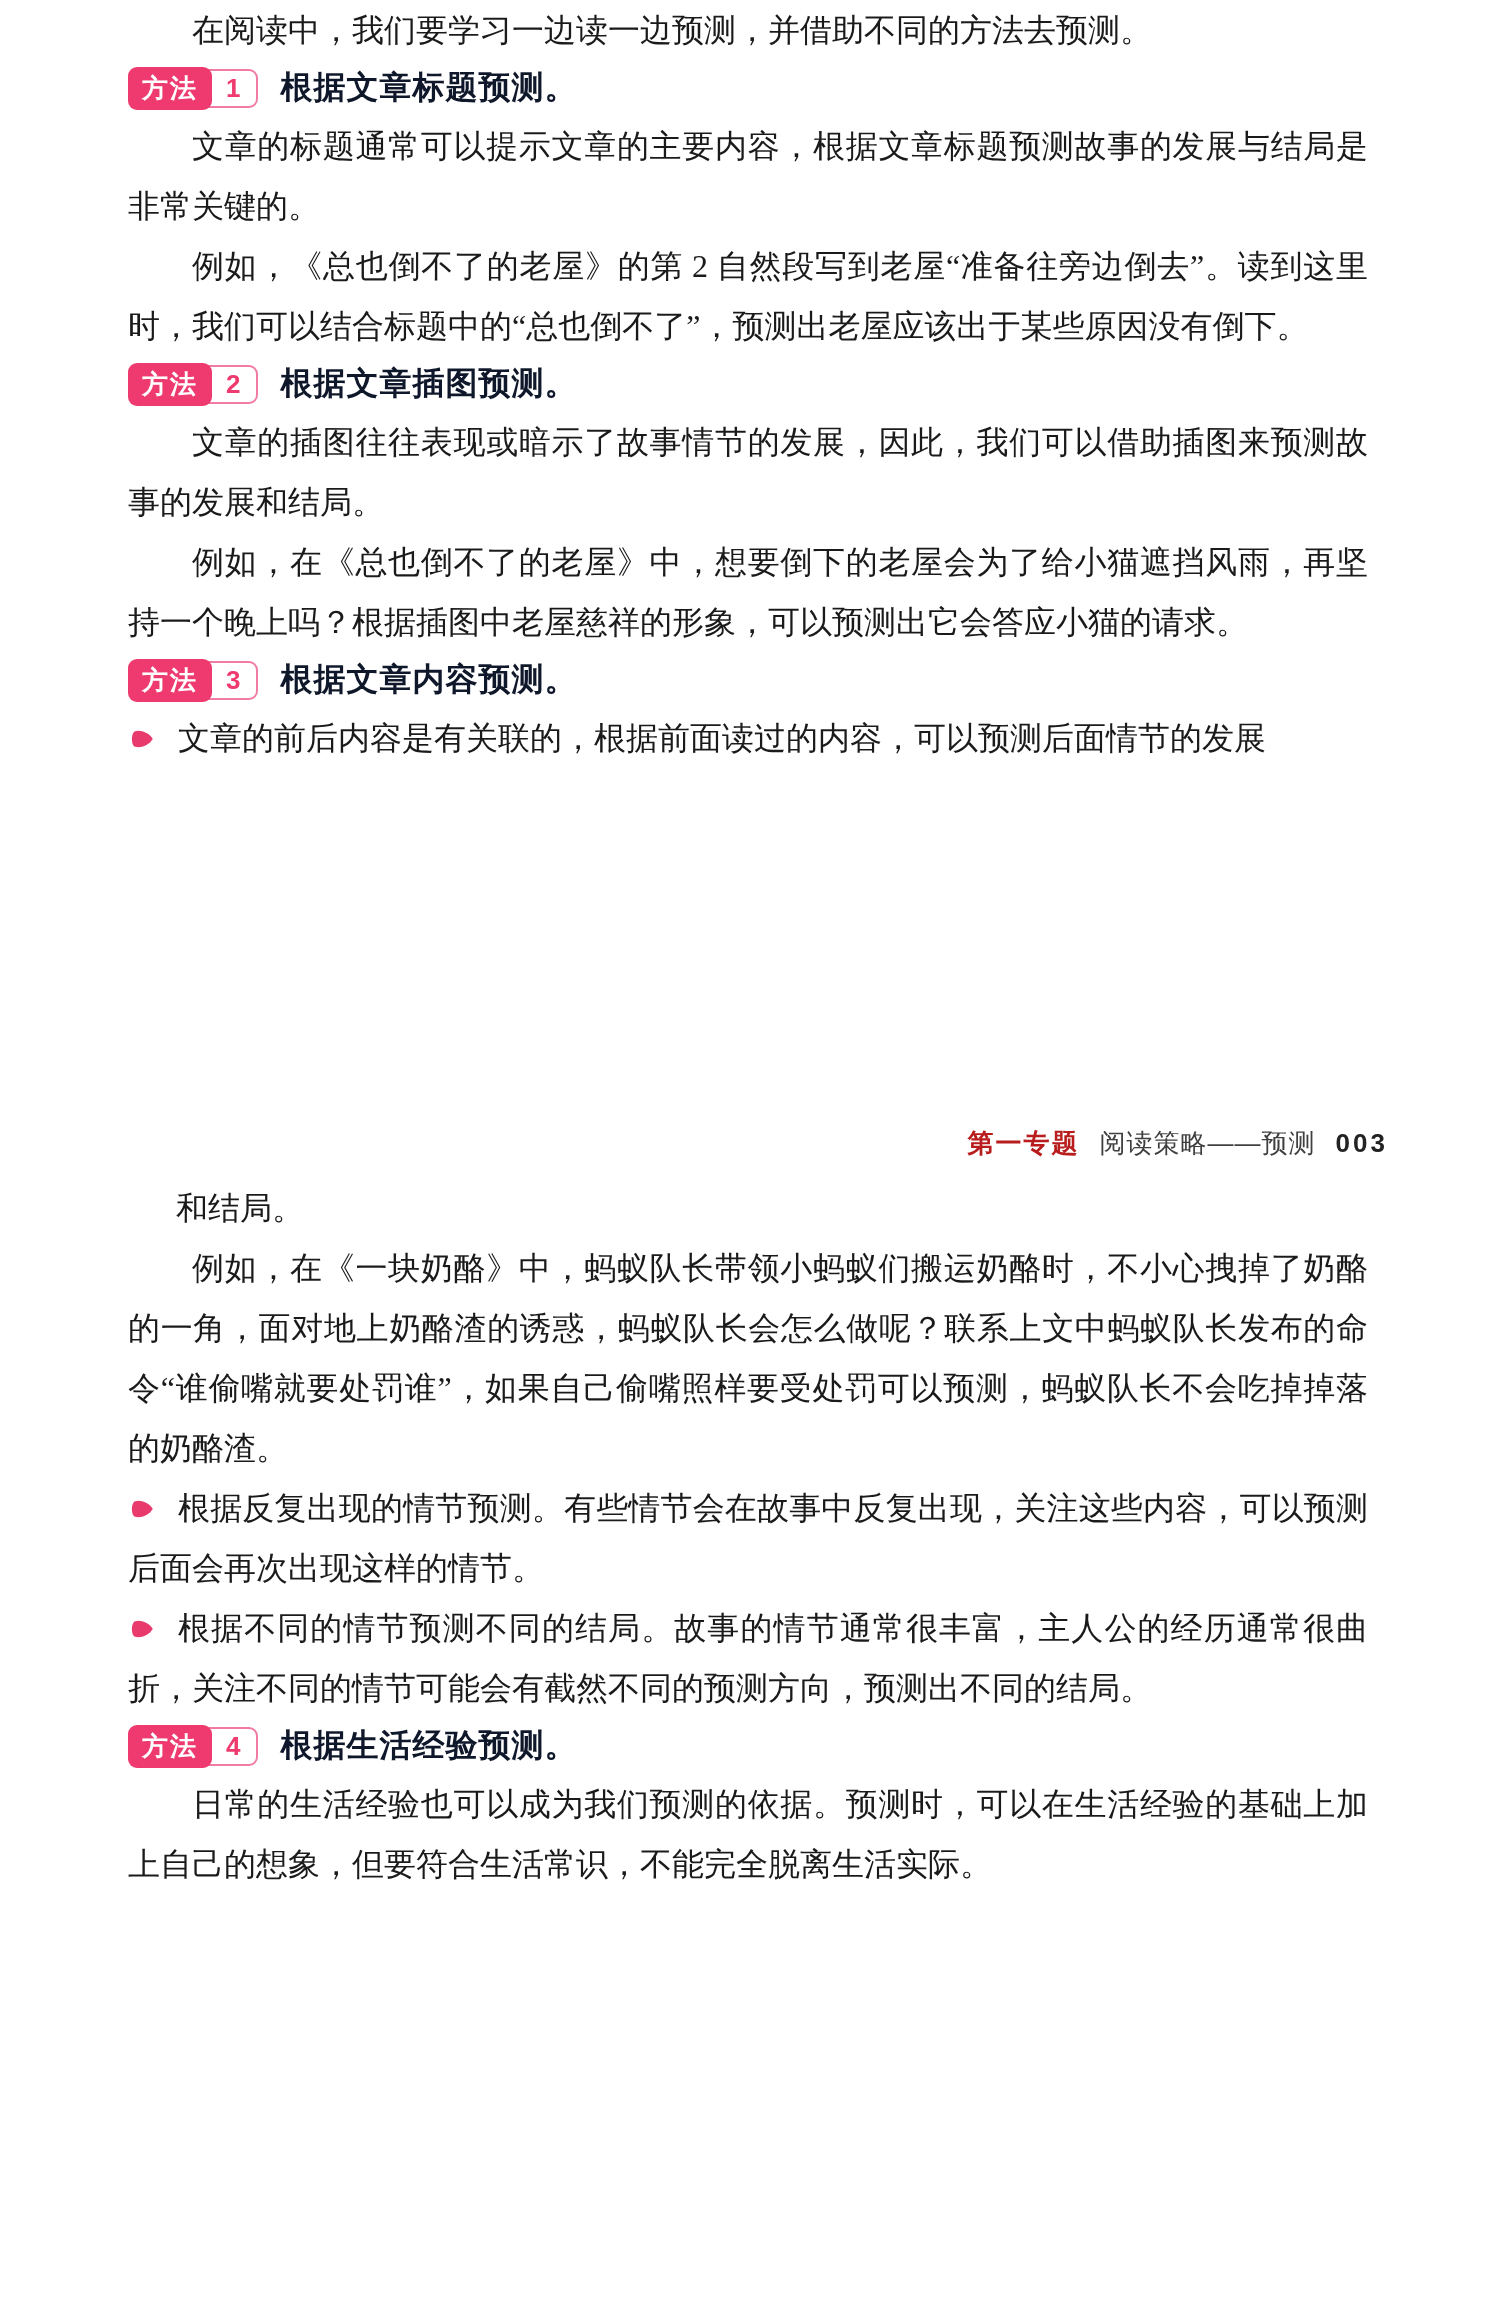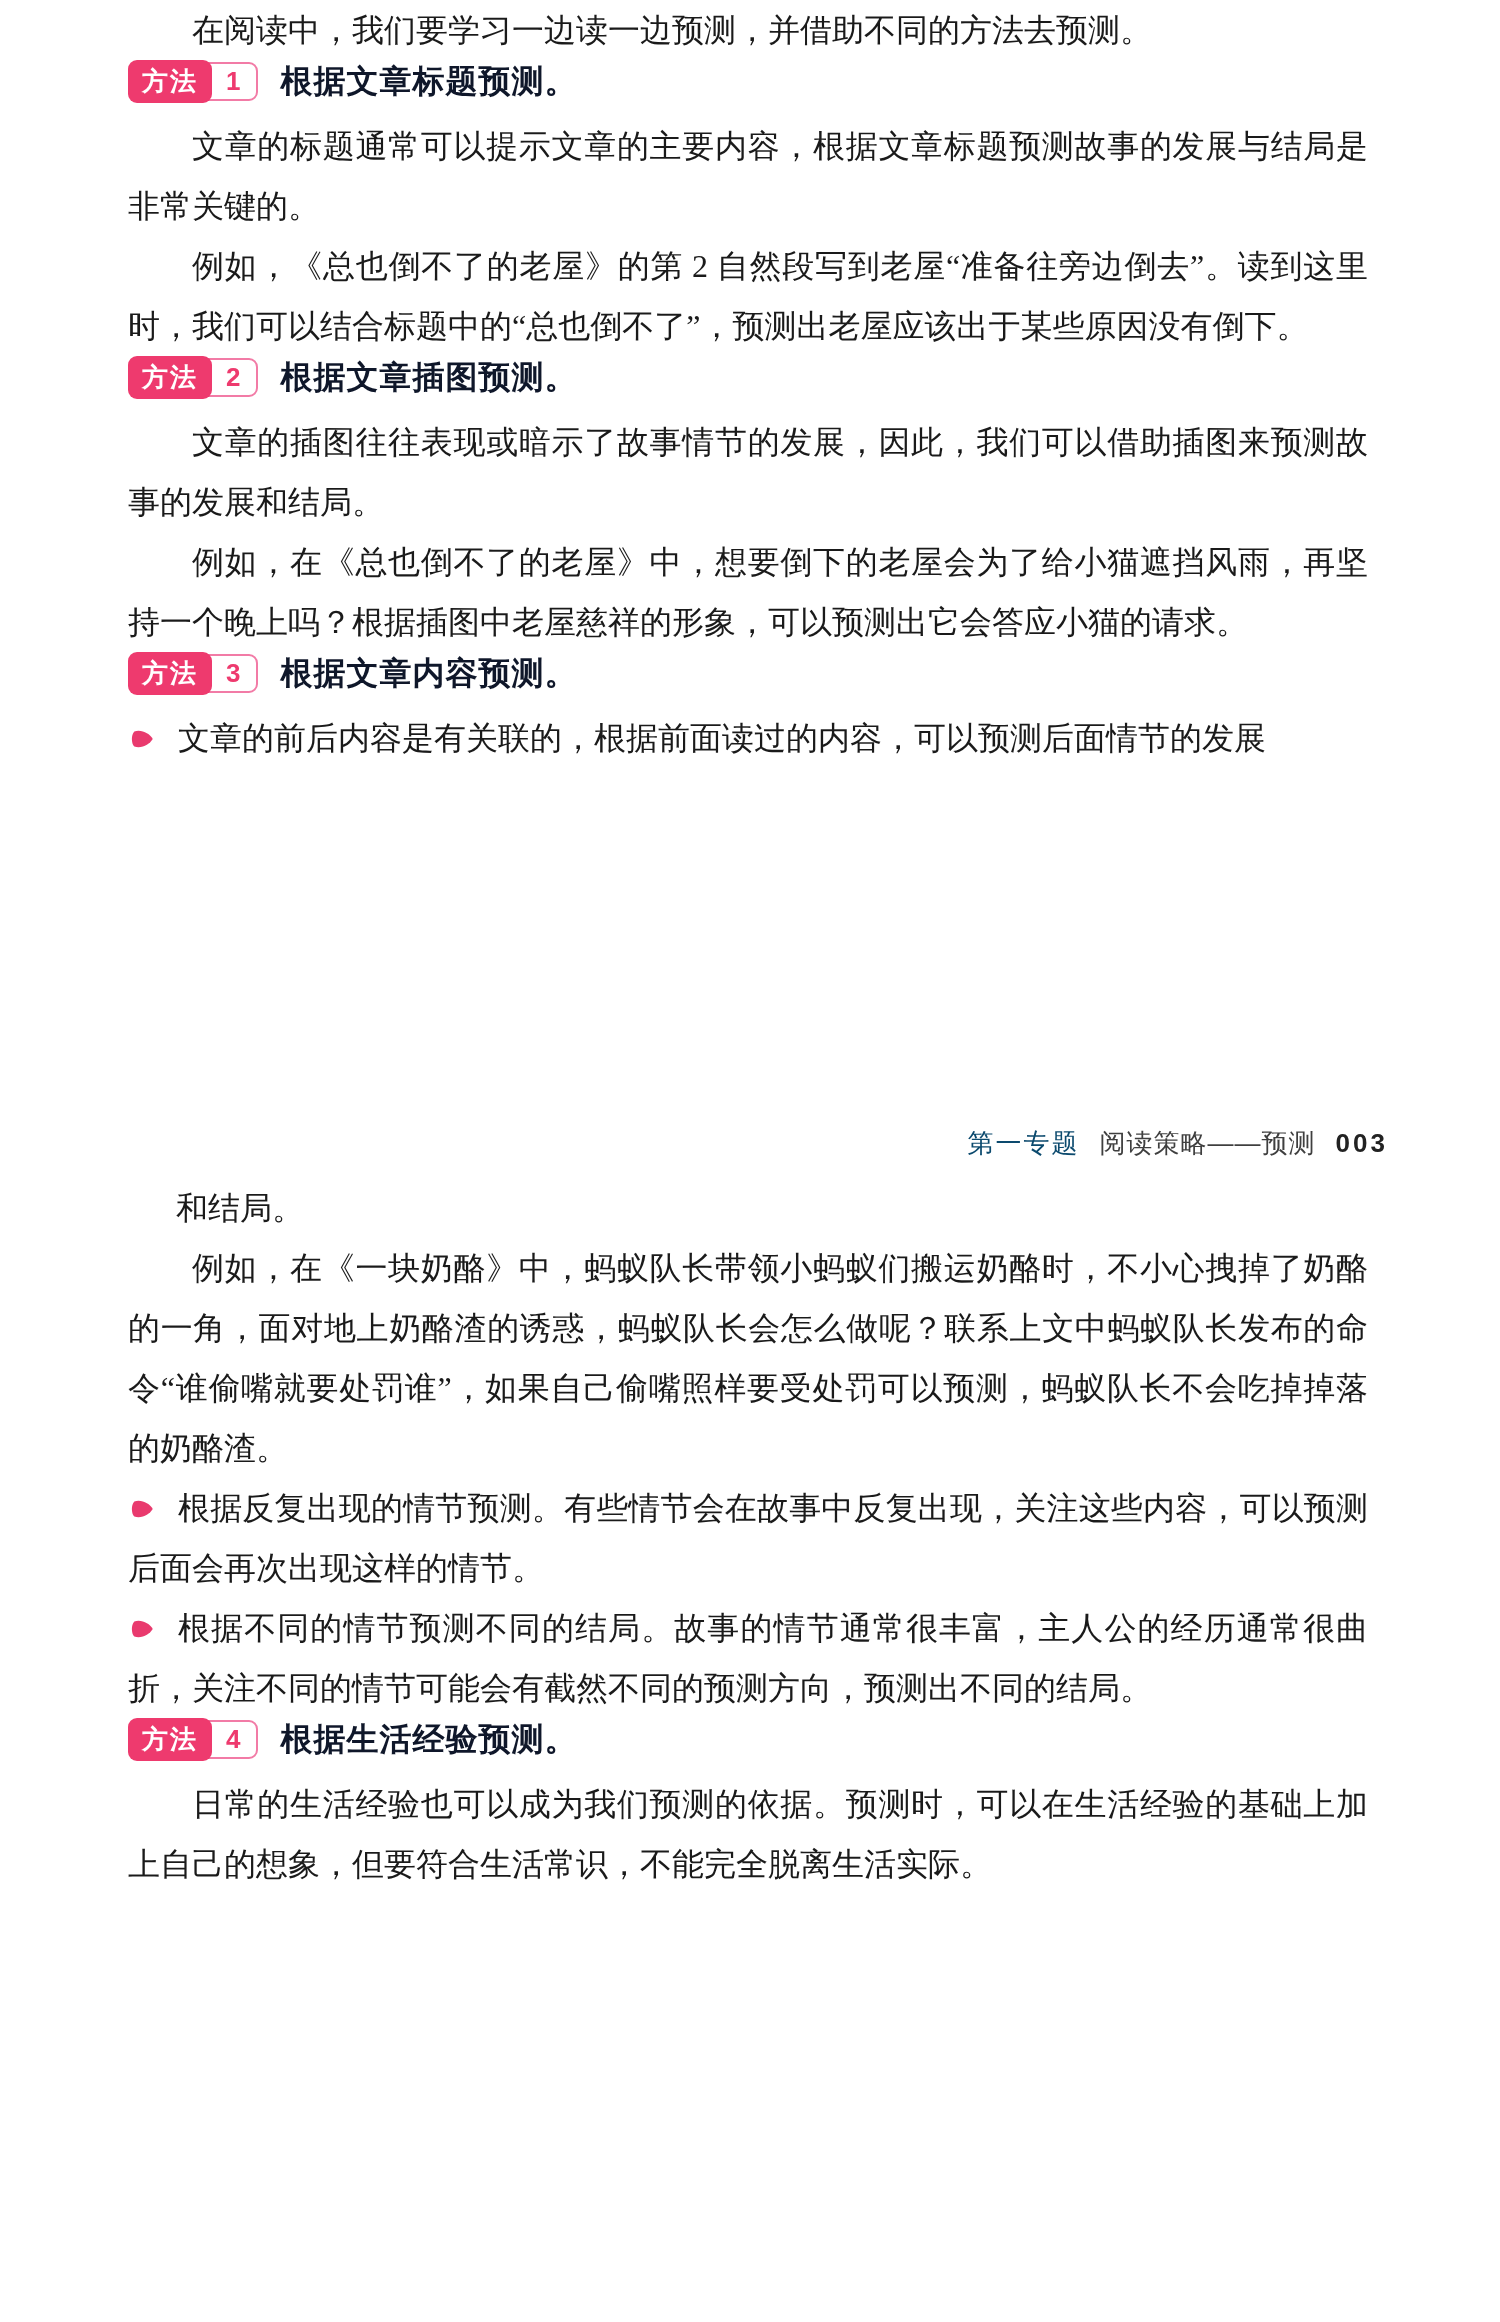--- a/index.html
+++ b/index.html
@@ -36,21 +36,21 @@
   .bullet-icon{
     position:absolute;
     left:2px;
     top:21px;
     width:26px;
     height:20px;
   }
 
   .method-row{
     display:flex;
-    align-items:flex-start;
+    align-items:center;
     height:56px;
   }
   .method-badge{
     display:inline-flex;
     align-items:center;
     font-family:"Liberation Sans","DejaVu Sans",sans-serif;
     font-weight:bold;
     font-size:26px;
     position:relative;
   }
@@ -86,21 +86,21 @@
     position:absolute;
     top:1126px;
     right:112px;
     font-family:"Liberation Sans","DejaVu Sans",sans-serif;
     font-size:26px;
     line-height:34px;
     display:flex;
     align-items:baseline;
     gap:20px;
   }
-  .footer-section{color:#0c4a6e;font-weight:400;letter-spacing:2px;}
+  .footer-section{color:#b91c1c;font-weight:700;letter-spacing:2px;}
   .footer-title{color:#3f3f3f;letter-spacing:1px;}
   .footer-pageno{color:#222222;font-weight:700;letter-spacing:3px;}
 
   
   .summary-panel{
     position:absolute;
     left:156px;
     top:2204px;
     width:1262px;
     height:150px;

